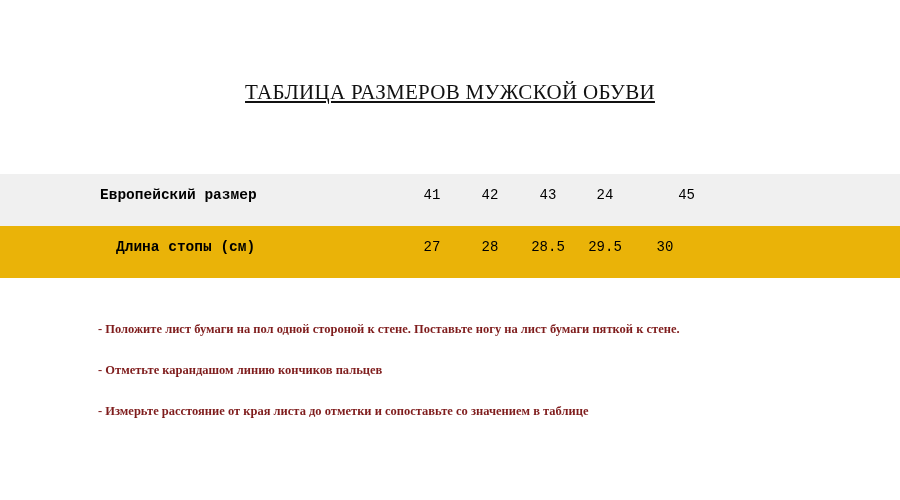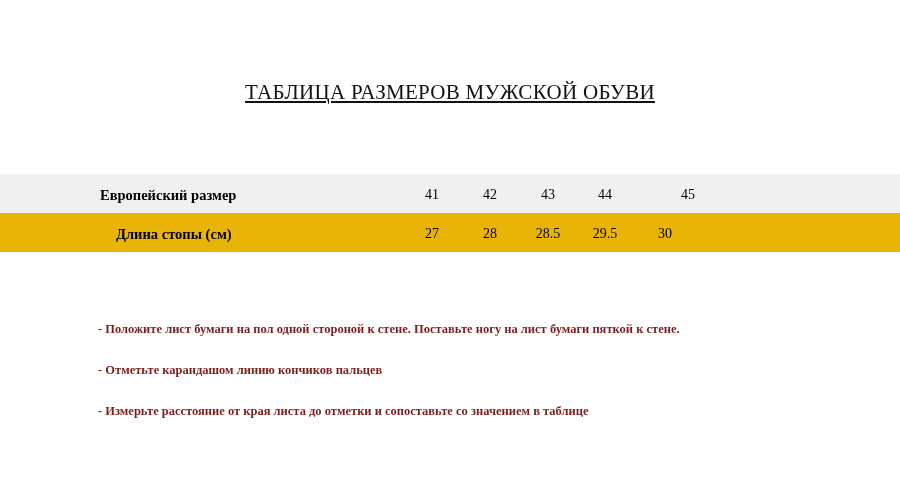--- a/index.html
+++ b/index.html
@@ -33,21 +33,22 @@
     text-decoration: underline;
   }
   .size-table {
     position: absolute;
     top: 174px;
     left: 0;
     width: 900px;
   }
   .row {
     position: relative;
-    height: 39px;
+    height: 52px;
+    font-family: Liberation Mono, monospace;
   }
   .row-header {
     background: #f0f0f0;
   }
   .row-body {
     background: #eab308;
   }
   .row-label {
     position: absolute;
     top: 0;
@@ -94,21 +95,21 @@
 
   <div class="title">ТАБЛИЦА РАЗМЕРОВ МУЖСКОЙ ОБУВИ</div>
 
   <div class="size-table">
 
     <div class="row row-header">
       <div class="row-label">Европейский размер</div>
       <div class="cell" style="left:402px;width:60px;">41</div>
       <div class="cell" style="left:460px;width:60px;">42</div>
       <div class="cell" style="left:518px;width:60px;">43</div>
-      <div class="cell" style="left:575px;width:60px;">44</div>
+      <div class="cell" style="left:575px;width:60px;">24</div>
       <div class="cell" style="left:635px;width:60px;text-align:right;">45</div>
     </div>
 
     <div class="row row-body">
       <div class="row-label">Длина стопы (см)</div>
       <div class="cell" style="left:402px;width:60px;">27</div>
       <div class="cell" style="left:460px;width:60px;">28</div>
       <div class="cell" style="left:518px;width:60px;">28.5</div>
       <div class="cell" style="left:575px;width:60px;">29.5</div>
       <div class="cell" style="left:635px;width:60px;">30</div>

